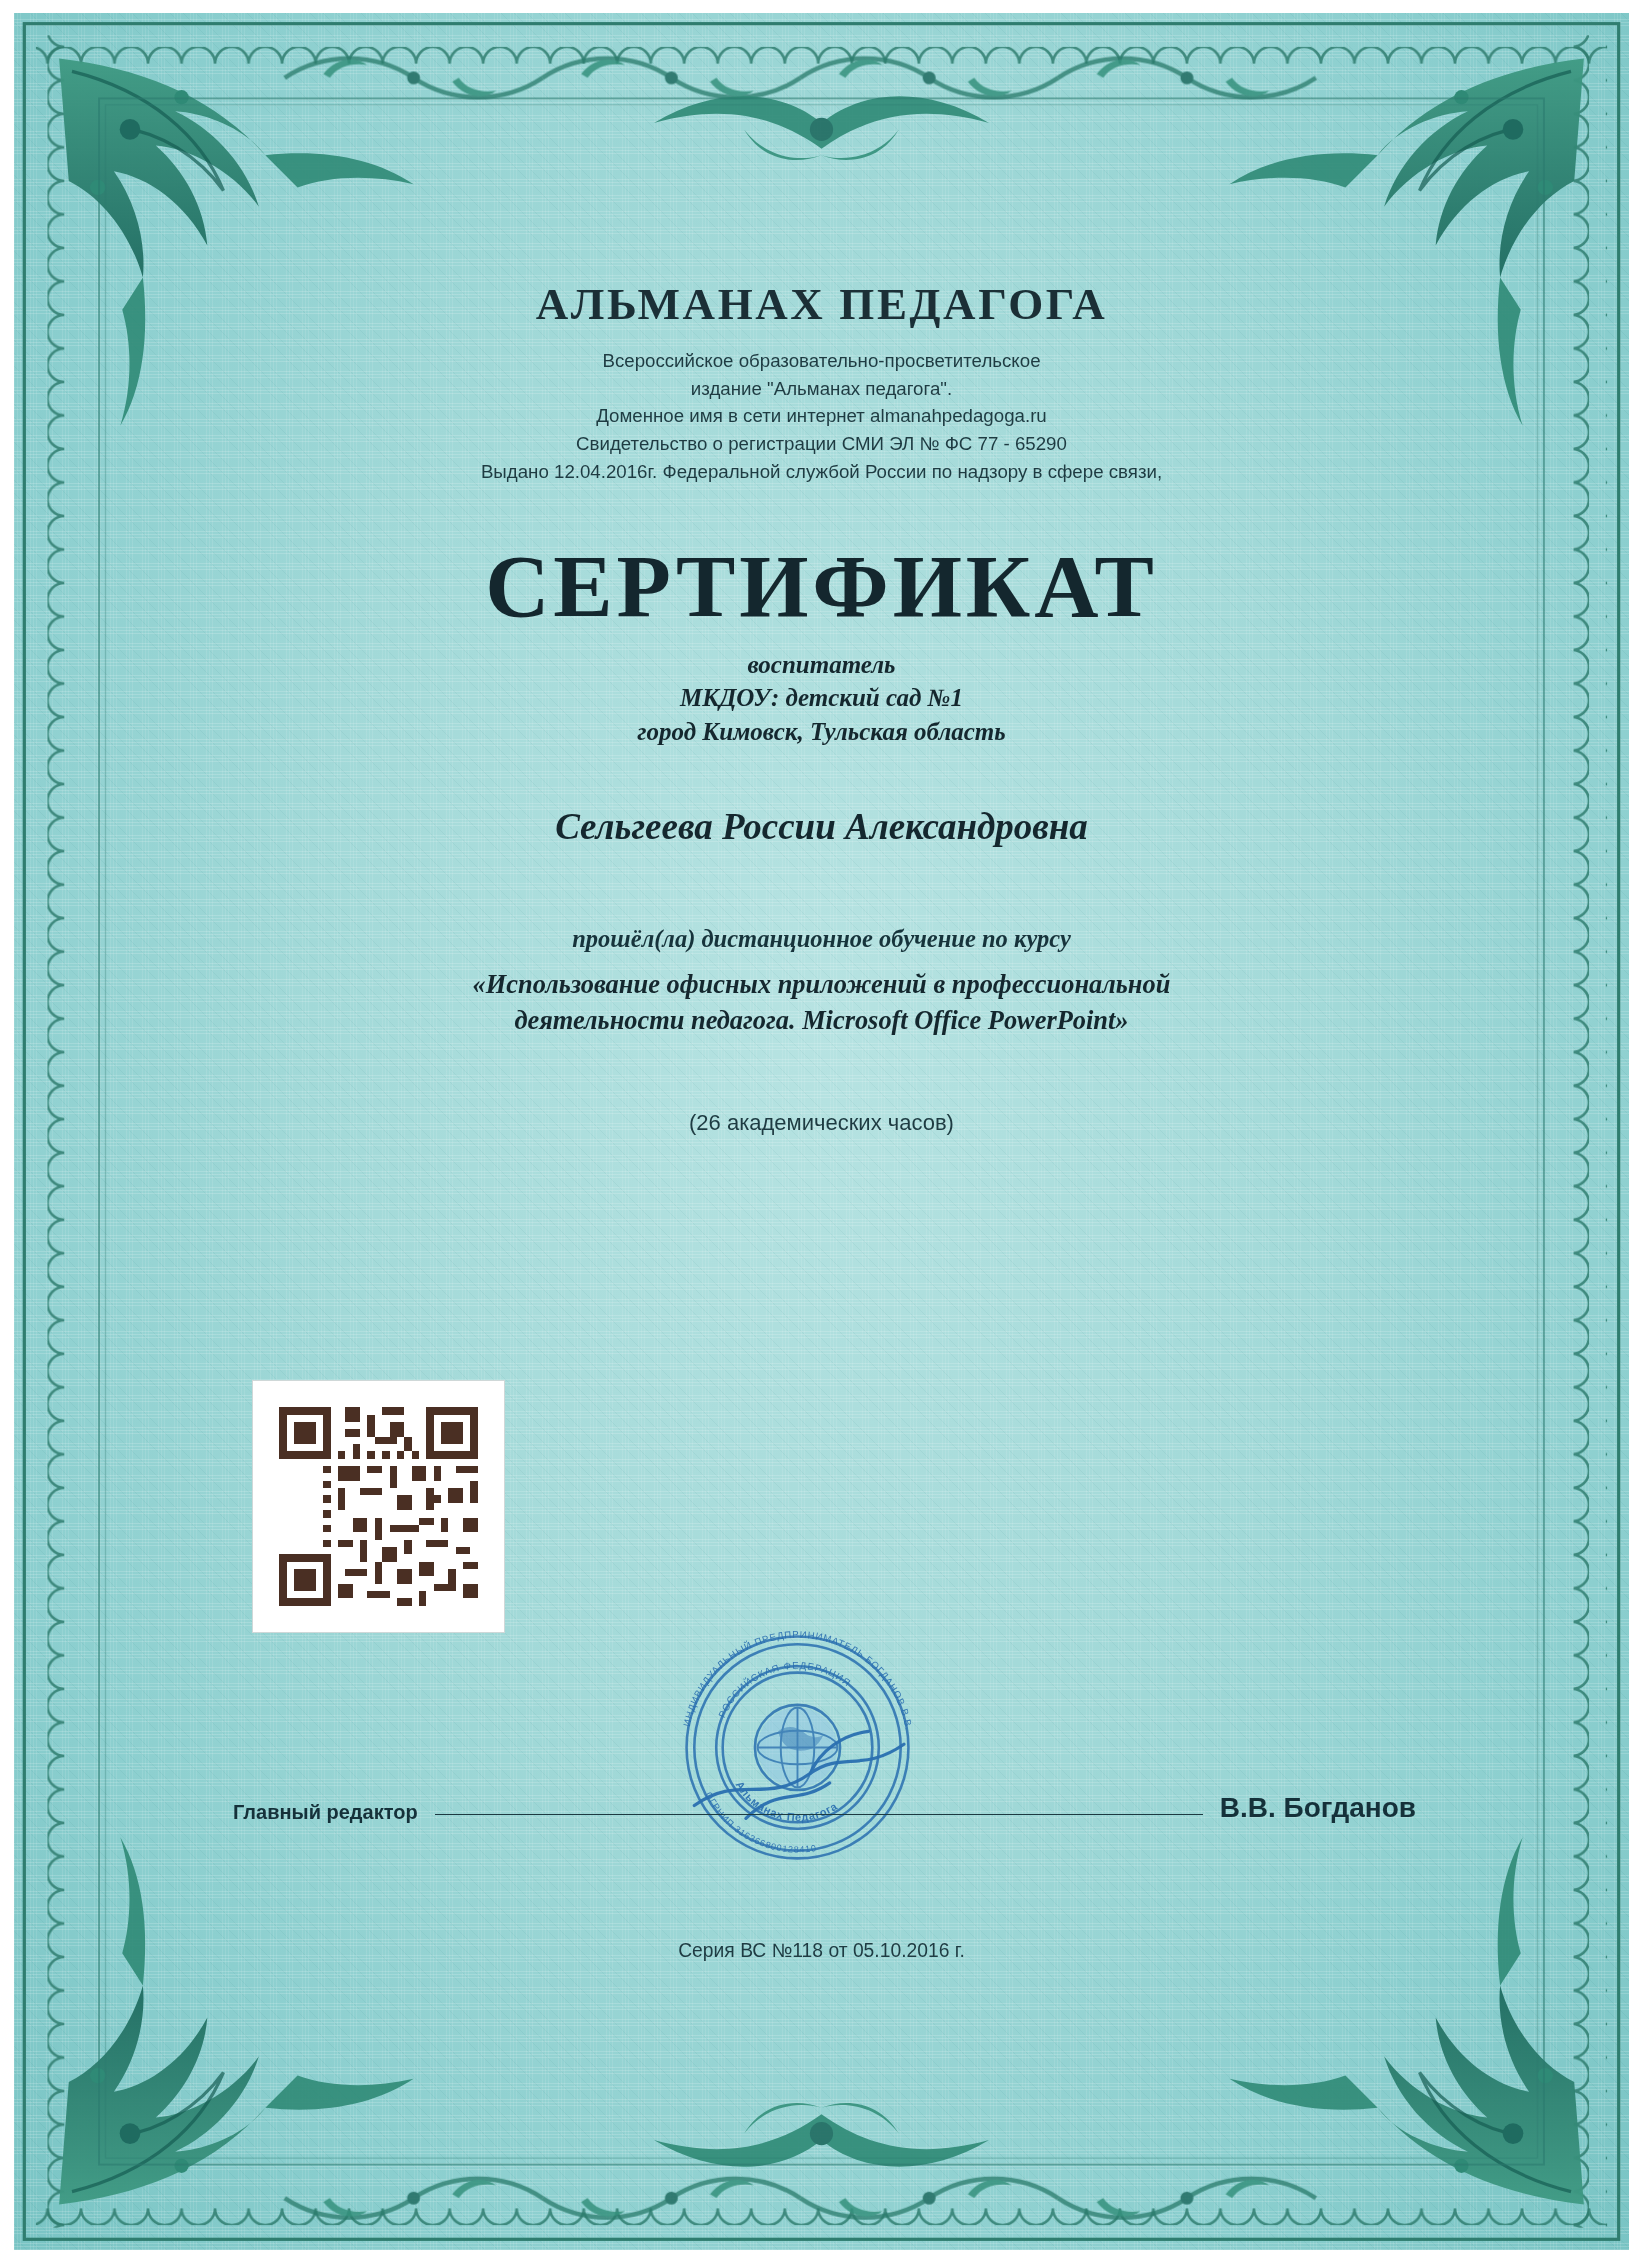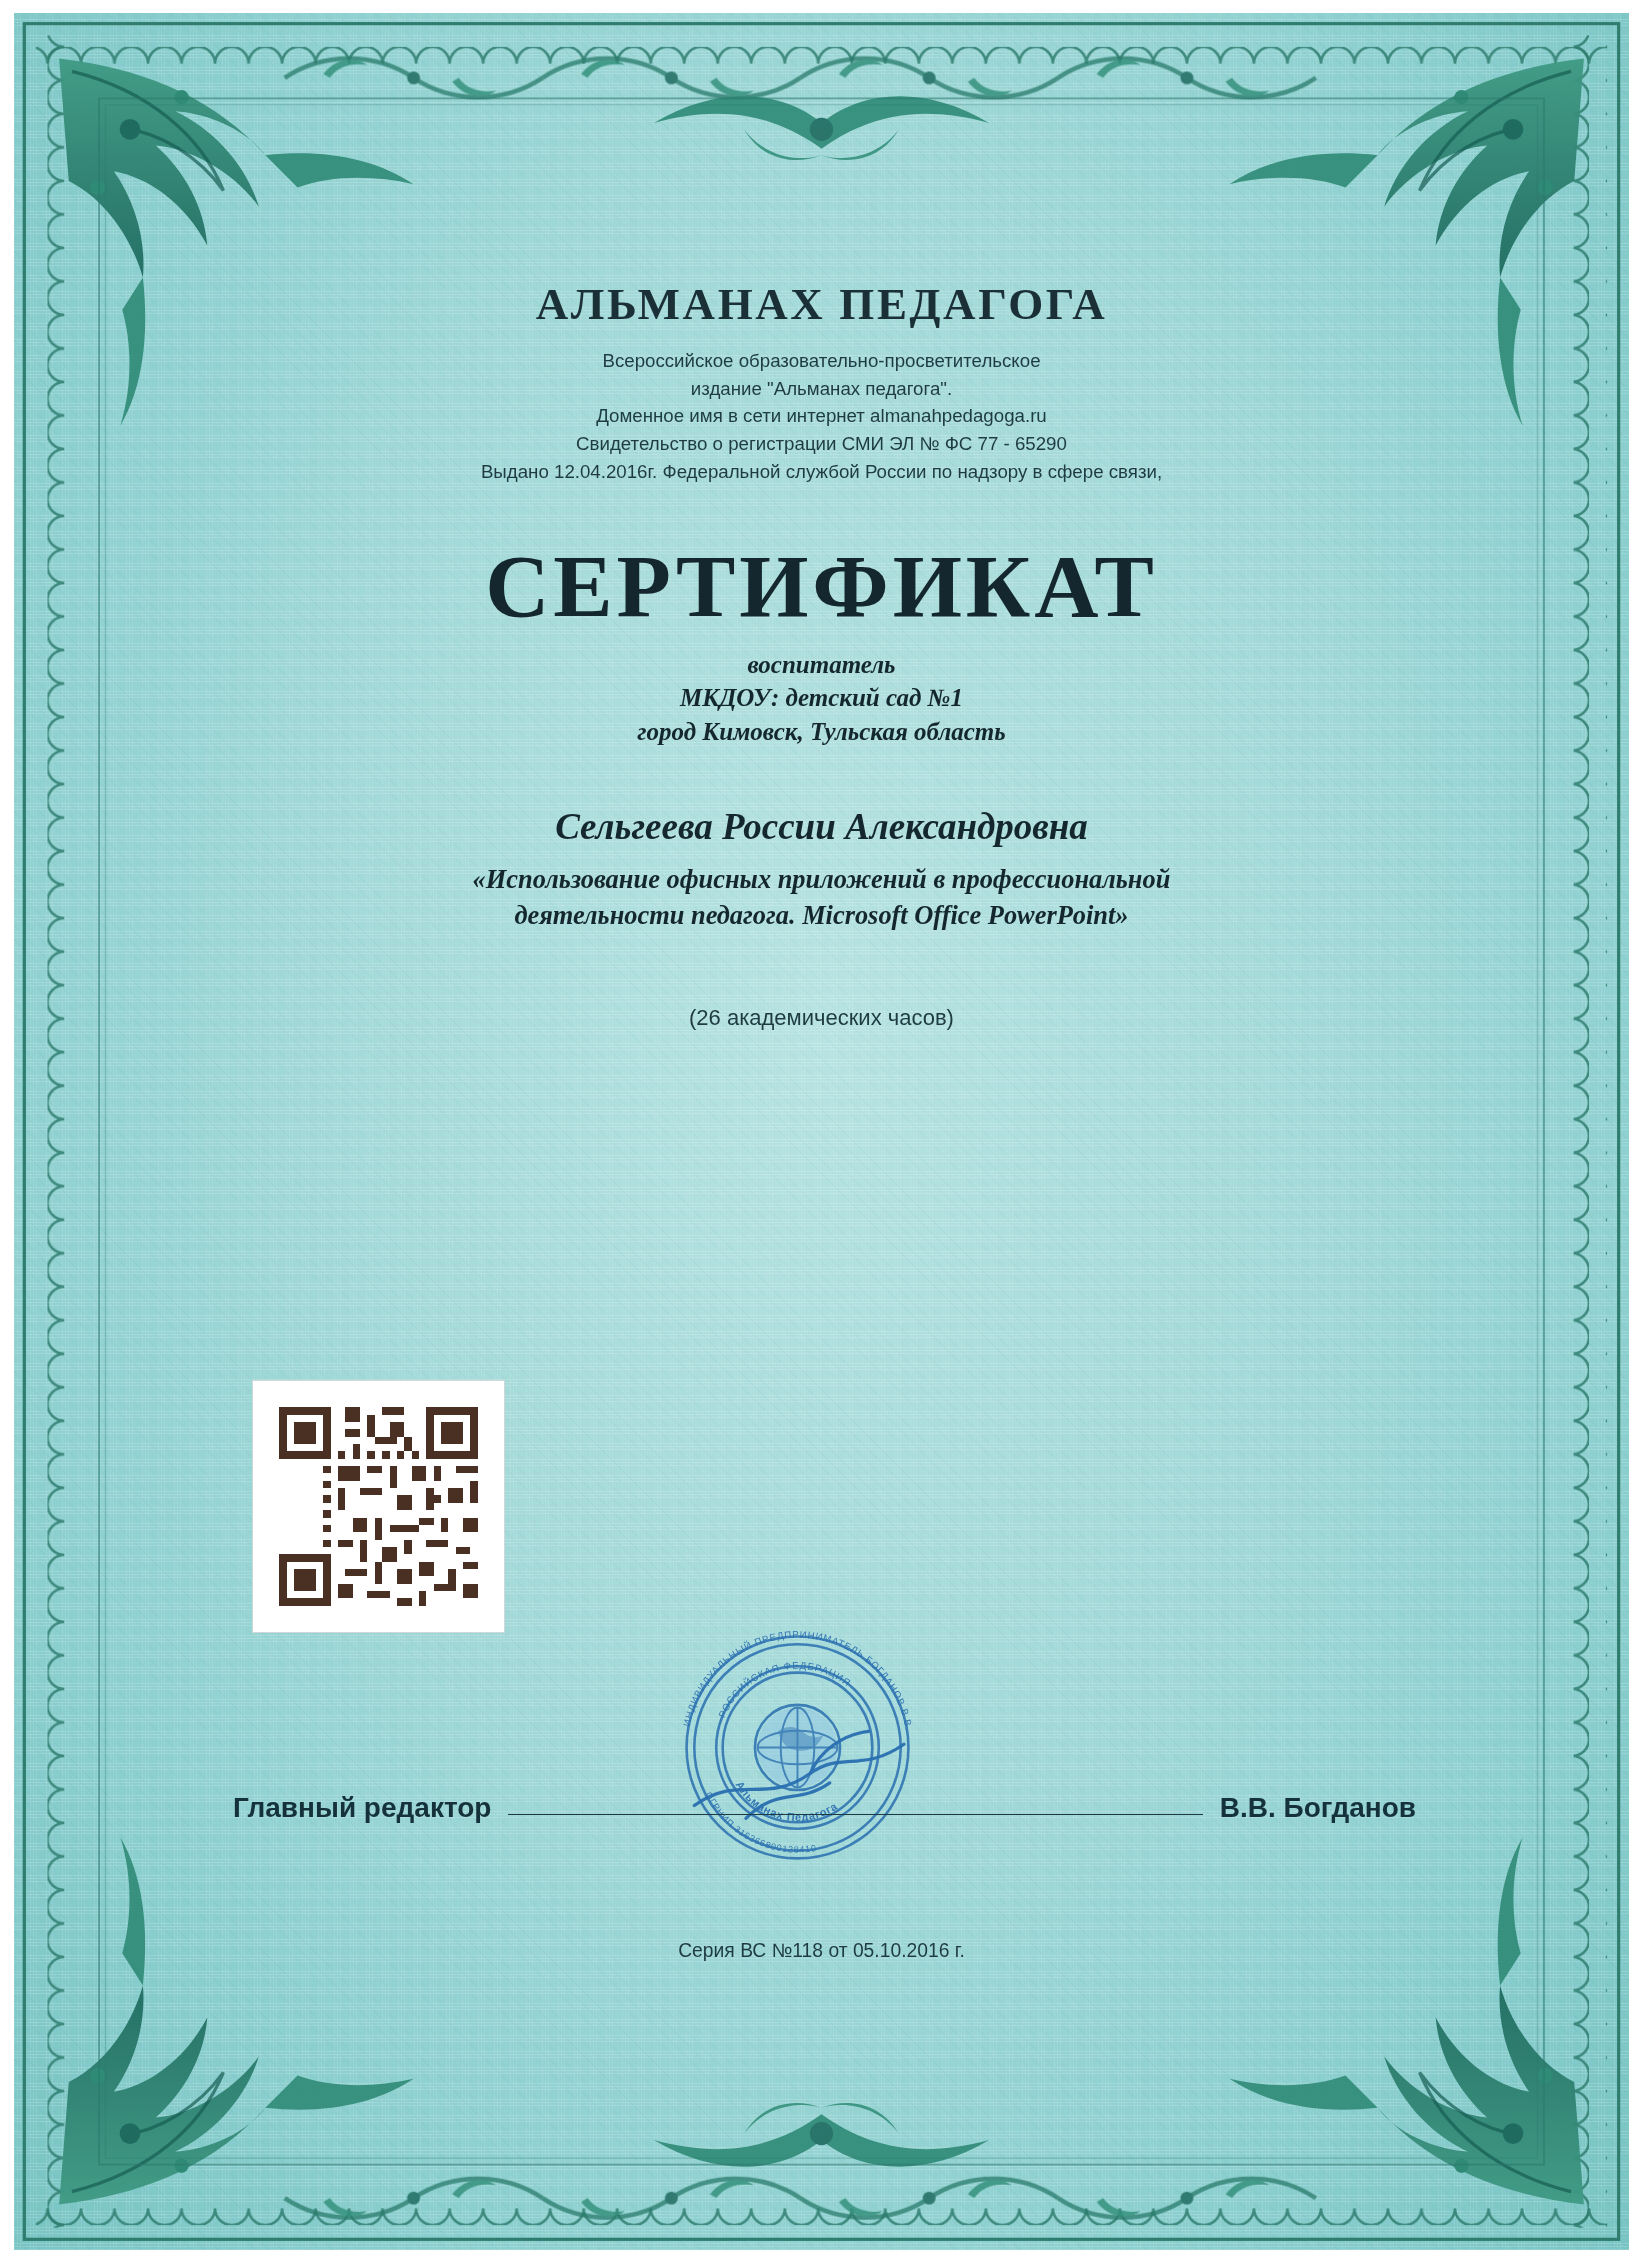--- a/index.html
+++ b/index.html
@@ -173,21 +173,21 @@
   .sign-row {
     position: absolute;
     left: 219px;
     right: 213px;
     top: 1779px;
     display: flex;
     align-items: flex-end;
     justify-content: space-between;
   }
   .sign-label {
-    font-size: 28px;
+    font-size: 20px;
     font-weight: bold;
     color: #15313a;
     font-family: "Liberation Sans", sans-serif;
   }
   .sign-line {
     flex: 1;
     height: 1.3px;
     background: #1d3a42;
     margin: 0 17px 9px 17px;
   }
@@ -315,20 +315,21 @@
 
 
       <div class="position-block">
         <div>воспитатель</div>
         <div>МКДОУ: детский сад №1</div>
         <div>город Кимовск, Тульская область</div>
       </div>
 
       <div class="recipient">Сельгеева России Александровна</div>
 
+      <div class="course-intro">прошёл(ла) дистанционное обучение по курсу</div>
 
       <div class="course-title">
         <div>«Использование офисных приложений в профессиональной</div>
         <div>деятельности педагога. Microsoft Office PowerPoint»</div>
       </div>
 
       <div class="hours">(26 академических часов)</div>
     </div>
 
     <div class="qr-wrap">

